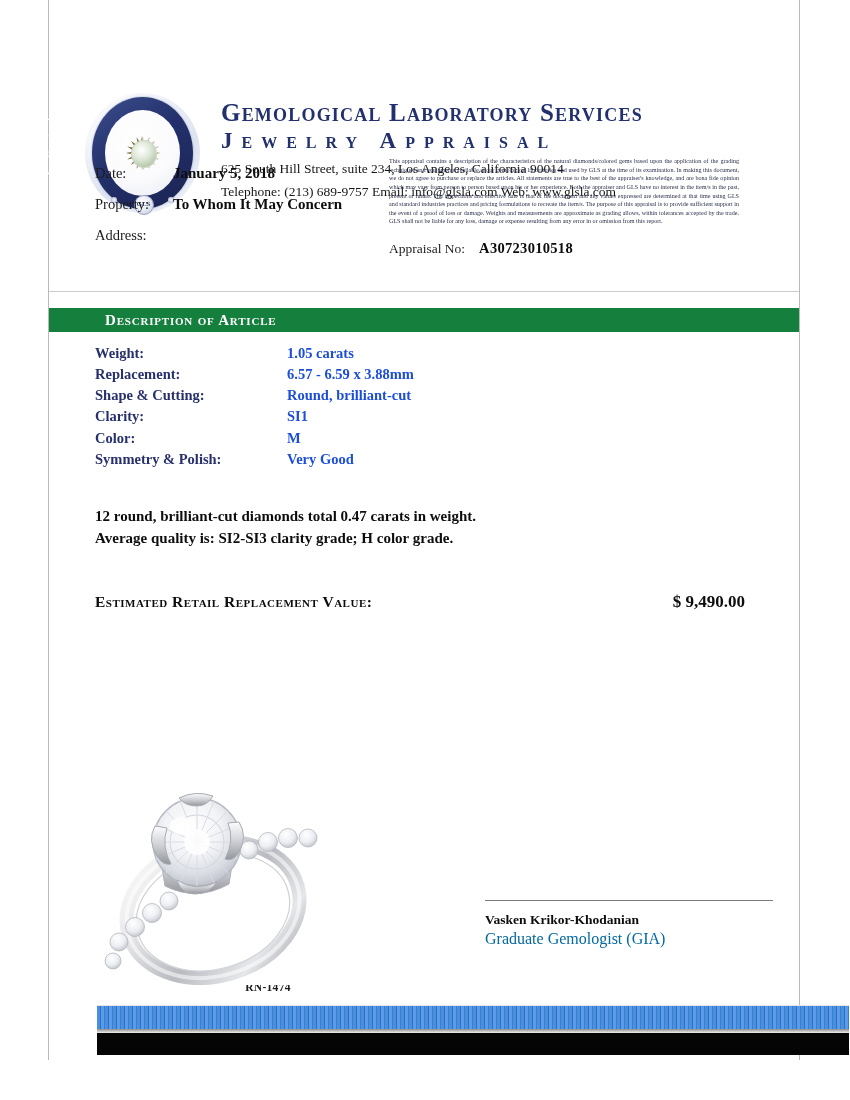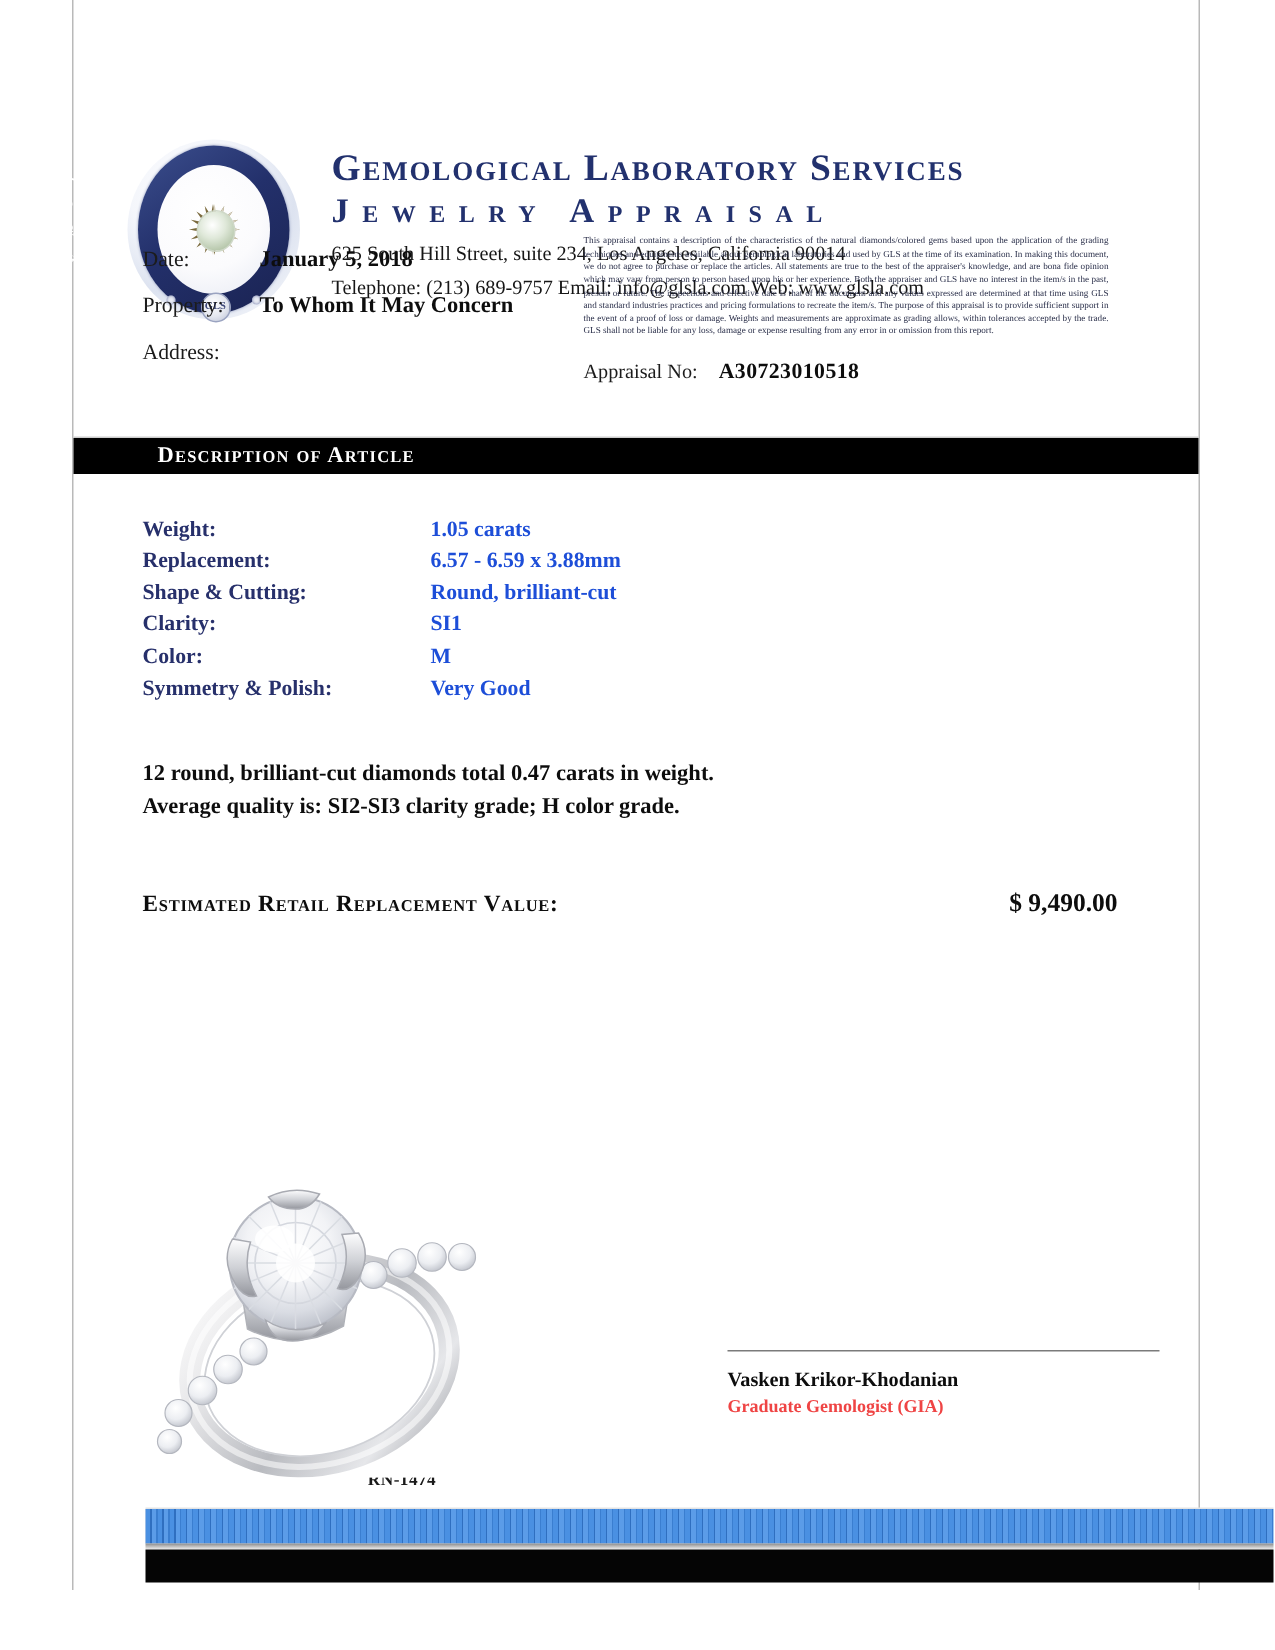--- a/index.html
+++ b/index.html
@@ -220,23 +220,23 @@
 
   
   .banner-wrap {
     position: relative;
     margin-top: 4px;
     height: 26px;
     border-top: 1px solid #cdcdcd;
   }
   .banner {
     position: absolute;
-    left: 0; right: 0; top: 0;
+    left: 0; right: 0; top: 16px;
     height: 24px;
-    background: #000000;
+    background: #15803d;
     display: flex;
     align-items: center;
   }
   .banner-title {
     margin-left: 56px;
     color: #ffffff;
     font-size: 15px;
     font-variant: small-caps;
     font-weight: bold;
     letter-spacing: 0.8px;
@@ -340,23 +340,23 @@
     width: 288px;
   }
   .sig-name {
     margin-top: 11px;
     font-size: 13.5px;
     font-weight: bold;
     color: #0d0d0d;
   }
   .sig-title {
     margin-top: 2px;
-    font-size: 12px;
-    font-weight: bold;
-    color: #ef4444;
+    font-size: 16px;
+    font-weight: normal;
+    color: #0369a1;
   }
 
   
   .footer {
     position: absolute;
     left: 48px;
     top: 1005px;
     width: 752px;
   }
   .bar-blue {

